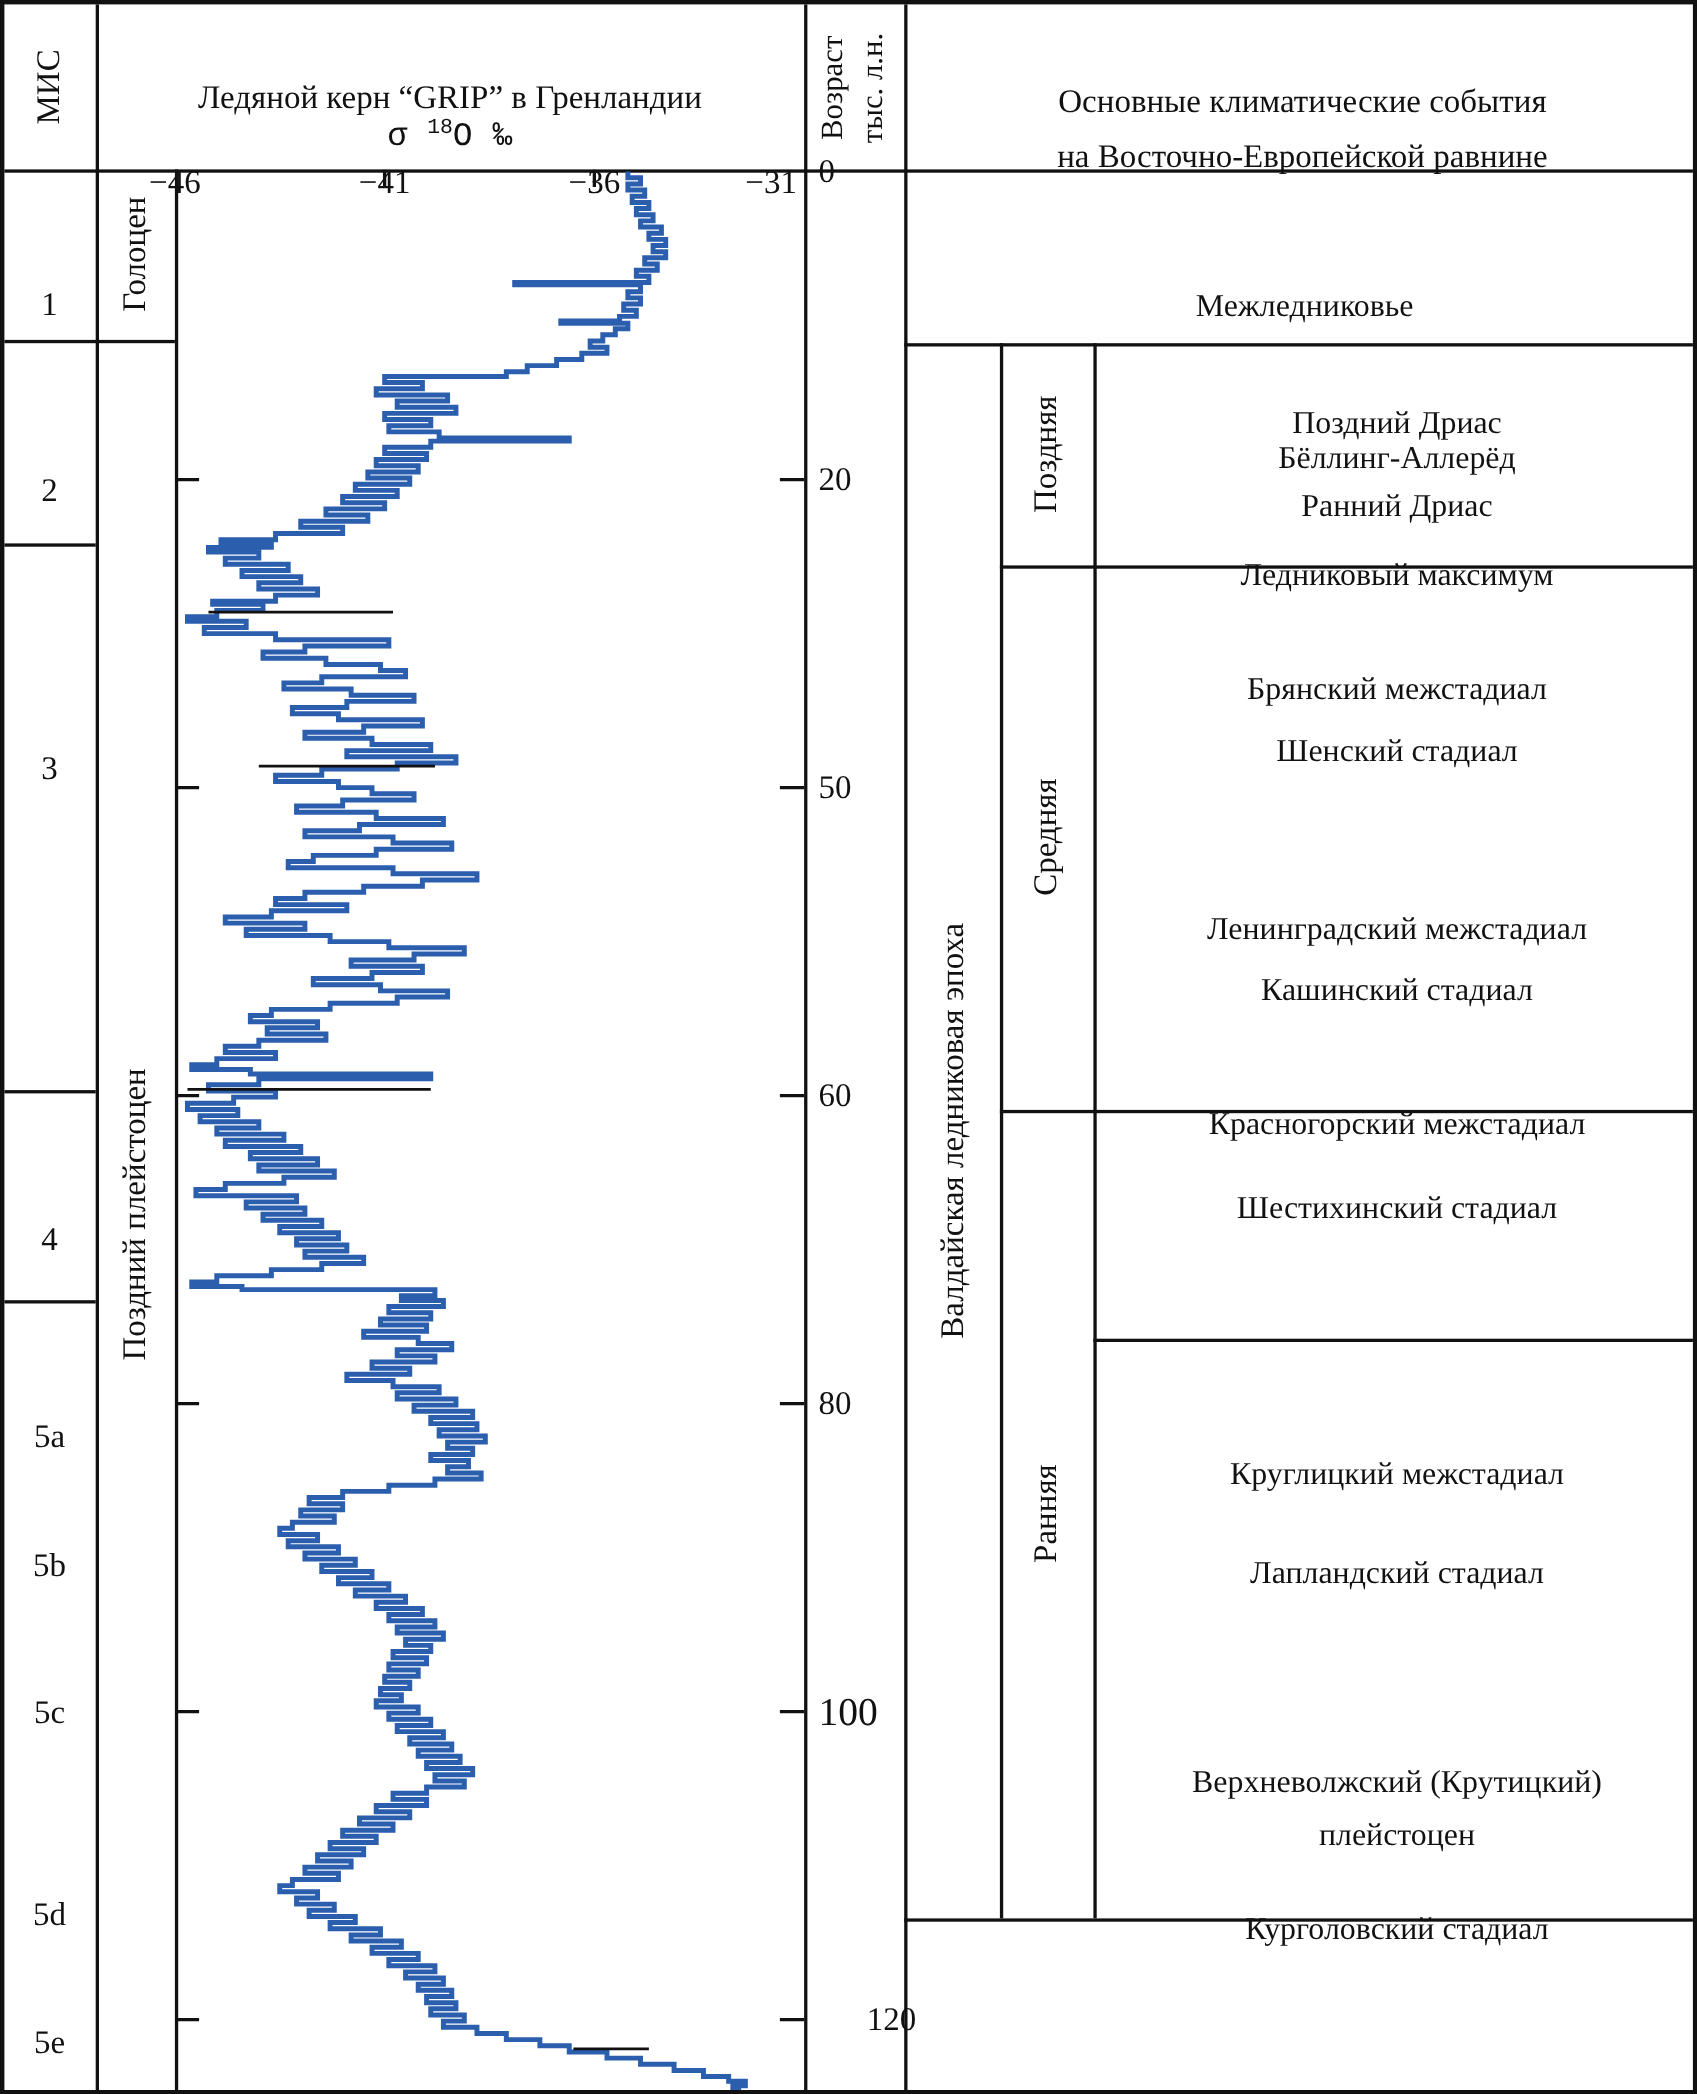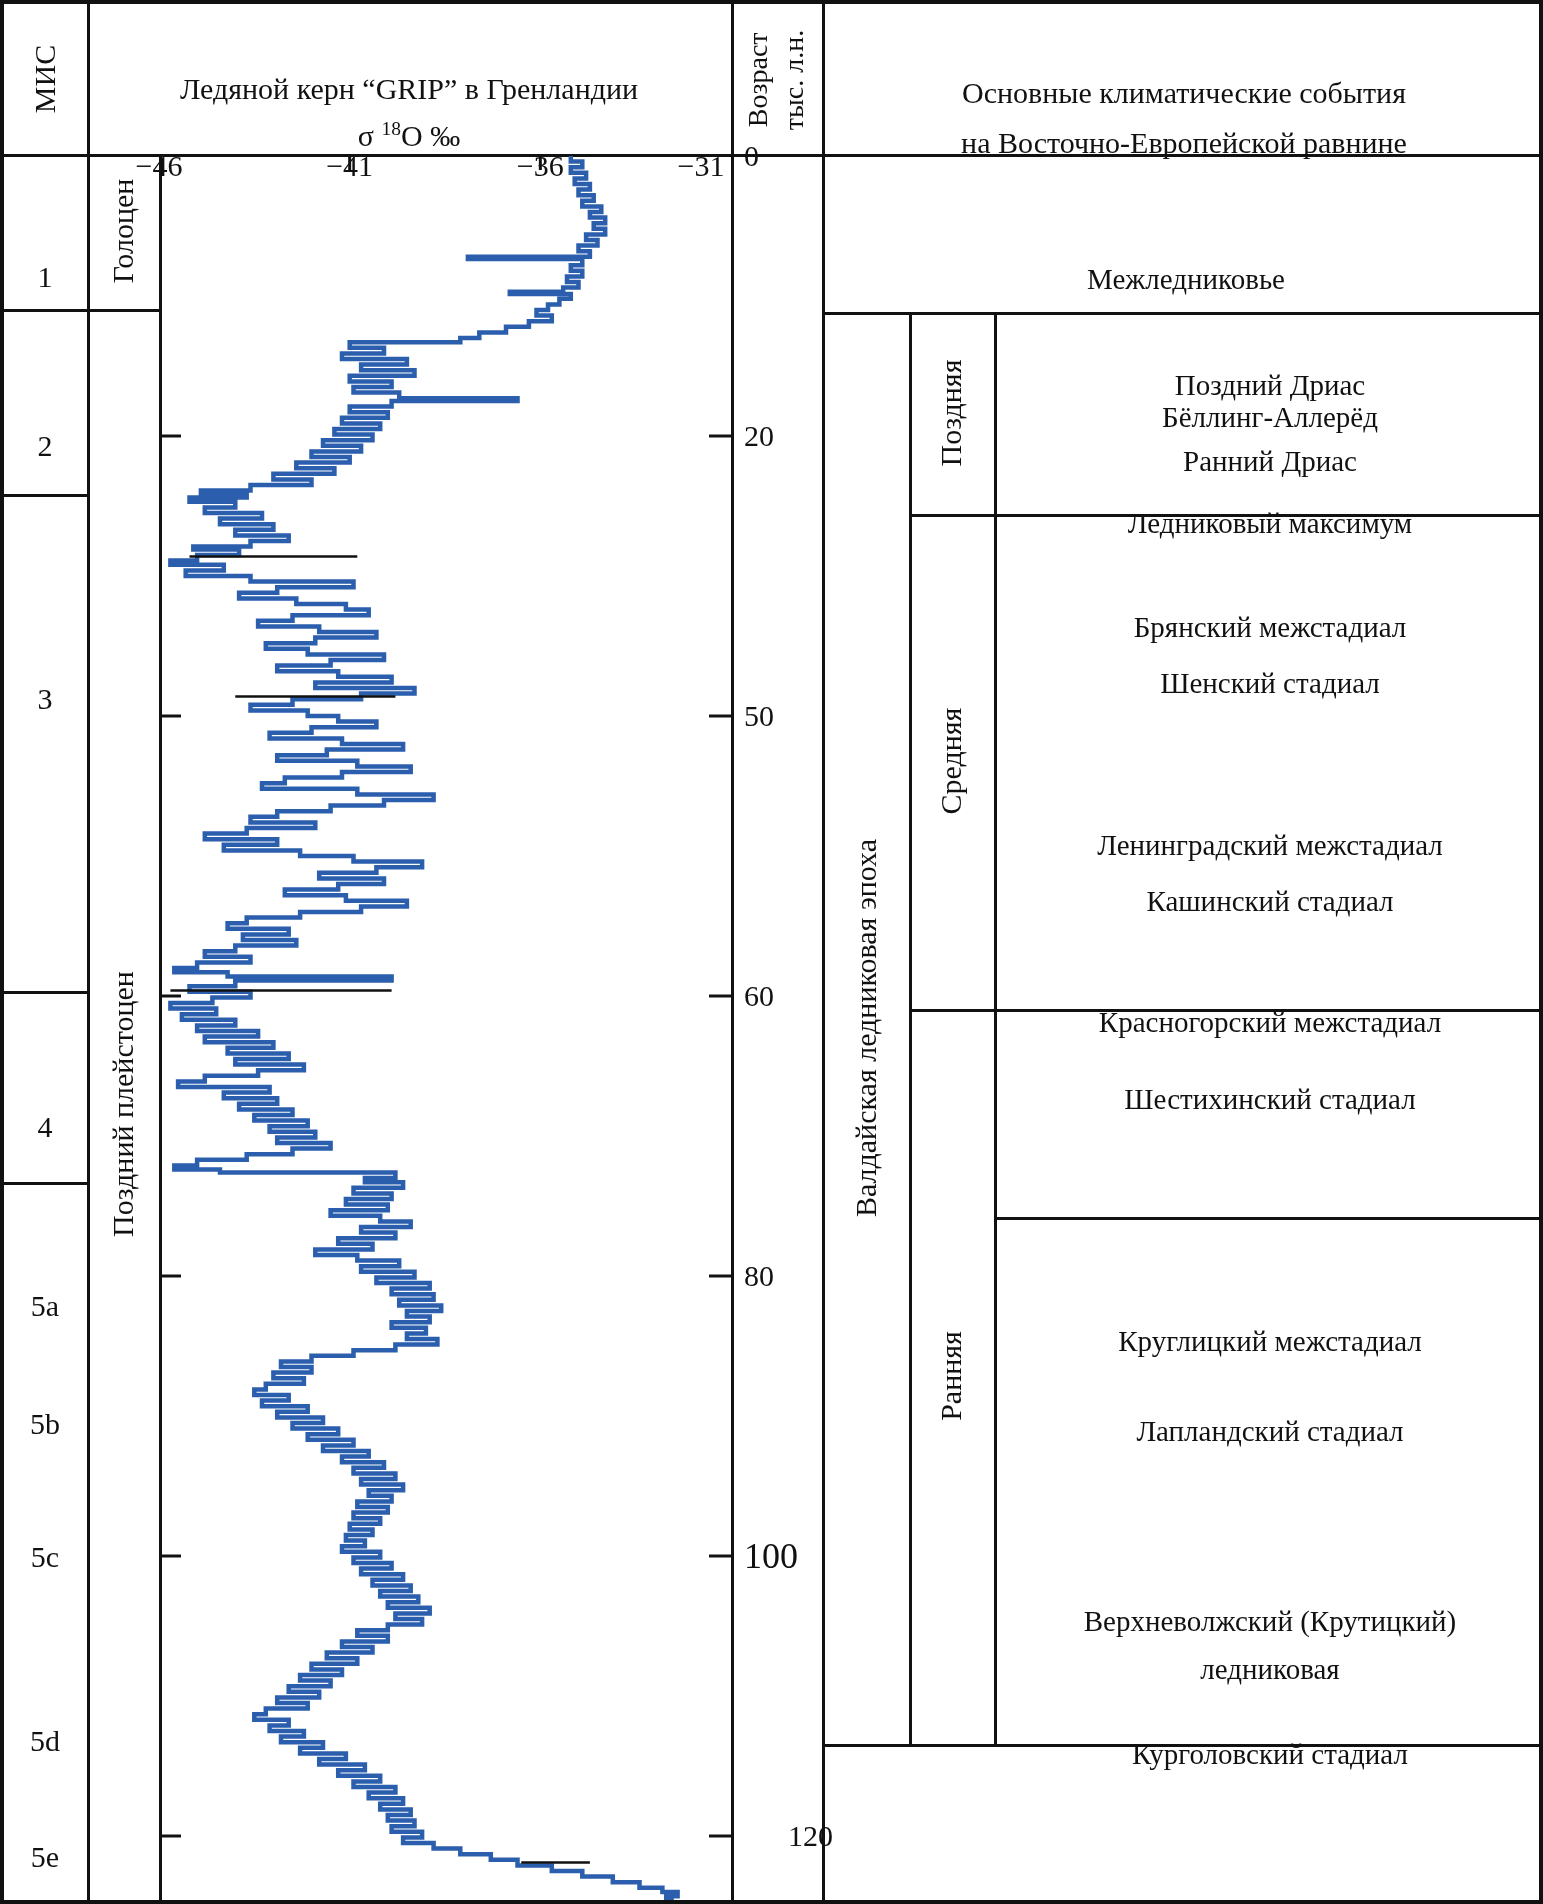--- a/index.html
+++ b/index.html
@@ -34,21 +34,21 @@
   <div class="hl" style="left:0;top:987px;width:83px;"></div>
   <div class="hl" style="left:0;top:1178px;width:83px;"></div>
   <div class="hl" style="left:818px;top:308px;width:717px;"></div>
   <div class="hl" style="left:905px;top:510px;width:630px;"></div>
   <div class="hl" style="left:905px;top:1005px;width:630px;"></div>
   <div class="hl" style="left:990px;top:1213px;width:545px;"></div>
   <div class="hl" style="left:818px;top:1740px;width:717px;"></div>
 
   <div class="rot big" style="left:41px;top:75px;">МИС</div>
   <div class="txt big" style="left:405px;top:40px;">Ледяной керн “GRIP” в Гренландии</div>
-  <div class="txt big" style="left:405px;top:86px;"><span>σ </span><sup>18</sup><span>O ‰</span></div>
+  <div class="txt big" style="left:405px;top:74px;font-family:Liberation Mono, monospace;"><span>σ </span><sup>18</sup><span>O ‰</span></div>
   <div class="rot2" style="left:772px;top:76px;">
     <div>Возраст</div>
     <div>тыс. л.н.</div>
   </div>
   <div class="txt big" style="left:1180px;top:44px;">Основные климатические события</div>
   <div class="txt big" style="left:1180px;top:94px;">на Восточно-Европейской равнине</div>
 
   <div class="txt big" style="left:41px;top:228px;">1</div>
   <div class="txt big" style="left:41px;top:397px;">2</div>
   <div class="txt big" style="left:41px;top:650px;">3</div>
@@ -76,21 +76,21 @@
   <div class="txt" style="left:1266px;top:578px;">Брянский межстадиал</div>
   <div class="txt" style="left:1266px;top:634px;">Шенский стадиал</div>
   <div class="txt" style="left:1266px;top:796px;">Ленинградский межстадиал</div>
   <div class="txt" style="left:1266px;top:852px;">Кашинский стадиал</div>
   <div class="txt" style="left:1266px;top:973px;">Красногорский межстадиал</div>
 
   <div class="txt" style="left:1266px;top:1050px;">Шестихинский стадиал</div>
   <div class="txt" style="left:1266px;top:1292px;">Круглицкий межстадиал</div>
   <div class="txt" style="left:1266px;top:1382px;">Лапландский стадиал</div>
   <div class="txt" style="left:1266px;top:1572px;">Верхневолжский (Крутицкий)</div>
-  <div class="txt" style="left:1266px;top:1620px;">ледниковая</div>
+  <div class="txt" style="left:1266px;top:1620px;">плейстоцен</div>
   <div class="txt" style="left:1266px;top:1705px;">Курголовский стадиал</div>
 
   <div id="plot" class="abs" style="left:155px;top:150px;width:572px;height:1746px;"><svg viewBox="0 0 572 1746" width="572" height="1746">
         <path d="M 411.8 2.0 V 7.6 H 423.3 V 13.2 H 411.8 V 18.8 H 427.1 V 24.4 H 415.7 V 30.0 H 430.9 V 35.6 H 419.5 V 41.2 H 434.7 V 46.8 H 423.3 V 52.4 H 442.3 V 58.0 H 430.9 V 63.6 H 446.2 V 69.2 H 434.7 V 74.8 H 446.2 V 80.4 H 427.1 V 86.0 H 438.5 V 91.6 H 419.5 V 97.2 H 430.9 V 102.8 H 308.9 V 104.9 H 423.3 V 111.2 H 411.8 V 116.8 H 423.3 V 122.4 H 408.0 V 128.0 H 419.5 V 133.6 H 404.2 V 137.8 H 350.8 V 139.9 H 411.8 V 144.8 H 400.4 V 150.4 H 389.0 V 156.0 H 377.5 V 161.6 H 392.8 V 167.2 H 369.9 V 172.8 H 347.0 V 178.4 H 320.3 V 184.0 H 301.3 V 188.2 H 190.7 V 193.8 H 225.0 V 199.4 H 183.0 V 205.0 H 247.9 V 210.6 H 202.1 V 216.2 H 255.5 V 221.8 H 190.7 V 227.4 H 232.6 V 233.0 H 194.5 V 238.6 H 240.2 V 244.2 H 358.5 V 247.0 H 232.6 V 252.6 H 190.7 V 258.2 H 228.8 V 263.8 H 183.0 V 269.4 H 221.2 V 275.0 H 175.4 V 280.6 H 213.5 V 286.2 H 164.0 V 291.8 H 202.1 V 297.4 H 152.5 V 303.0 H 190.7 V 308.6 H 137.3 V 314.2 H 175.4 V 319.8 H 114.4 V 325.4 H 152.5 V 331.0 H 91.5 V 336.6 H 41.9 V 339.4 H 87.7 V 343.6 H 30.5 V 347.8 H 76.3 V 353.4 H 45.8 V 359.0 H 103.0 V 364.6 H 61.0 V 370.2 H 114.4 V 375.8 H 76.3 V 381.4 H 129.7 V 387.0 H 91.5 V 392.6 H 34.3 V 395.4 H 80.1 V 401.0 H 38.1 V 406.6 H 11.4 V 410.8 H 64.8 V 416.4 H 26.7 V 422.0 H 91.5 V 427.6 H 194.5 V 433.2 H 118.2 V 438.8 H 80.1 V 444.4 H 137.3 V 450.0 H 186.9 V 455.6 H 209.7 V 461.2 H 133.5 V 466.8 H 99.1 V 472.4 H 160.2 V 478.0 H 217.4 V 483.6 H 156.3 V 489.2 H 106.8 V 494.8 H 148.7 V 500.4 H 225.0 V 506.0 H 171.6 V 511.6 H 118.2 V 517.2 H 179.2 V 522.8 H 232.6 V 528.4 H 156.3 V 534.0 H 255.5 V 539.6 H 202.1 V 545.2 H 133.5 V 550.8 H 91.5 V 556.4 H 148.7 V 562.0 H 179.2 V 567.6 H 217.4 V 573.2 H 152.5 V 578.8 H 110.6 V 584.4 H 183.0 V 590.0 H 244.1 V 595.6 H 167.8 V 601.2 H 118.2 V 606.8 H 198.3 V 612.4 H 251.7 V 618.0 H 183.0 V 623.6 H 125.8 V 629.2 H 103.0 V 634.8 H 198.3 V 640.4 H 274.6 V 646.0 H 225.0 V 651.6 H 171.6 V 657.2 H 118.2 V 662.8 H 91.5 V 668.4 H 156.3 V 674.0 H 87.7 V 679.6 H 45.8 V 685.2 H 118.2 V 690.8 H 64.8 V 696.4 H 141.1 V 702.0 H 194.5 V 707.6 H 263.1 V 713.2 H 217.4 V 718.8 H 160.2 V 724.4 H 225.0 V 730.0 H 179.2 V 735.6 H 125.8 V 741.2 H 186.9 V 746.8 H 247.9 V 752.4 H 202.1 V 758.0 H 141.1 V 763.6 H 87.7 V 769.2 H 68.6 V 774.8 H 129.7 V 780.4 H 83.9 V 786.0 H 137.3 V 791.6 H 76.3 V 797.2 H 45.8 V 802.8 H 91.5 V 808.4 H 38.1 V 814.0 H 15.3 V 818.2 H 68.6 V 822.4 H 232.6 V 826.6 H 76.3 V 832.2 H 30.5 V 837.8 H 91.5 V 843.4 H 53.4 V 849.0 H 11.4 V 854.6 H 57.2 V 860.2 H 22.9 V 865.8 H 76.3 V 871.4 H 38.1 V 877.0 H 99.1 V 882.6 H 45.8 V 888.2 H 114.4 V 893.8 H 68.6 V 899.4 H 129.7 V 905.0 H 76.3 V 910.6 H 144.9 V 916.2 H 99.1 V 921.8 H 45.8 V 927.4 H 19.1 V 933.0 H 110.6 V 938.6 H 64.8 V 944.2 H 118.2 V 949.8 H 80.1 V 955.4 H 133.5 V 961.0 H 95.3 V 966.6 H 148.7 V 972.2 H 110.6 V 977.8 H 156.3 V 983.4 H 118.2 V 989.0 H 171.6 V 994.6 H 133.5 V 1000.2 H 87.7 V 1005.8 H 38.1 V 1011.4 H 15.3 V 1015.6 H 61.0 V 1018.4 H 236.4 V 1024.0 H 205.9 V 1028.2 H 244.1 V 1033.8 H 194.5 V 1039.4 H 232.6 V 1045.0 H 186.9 V 1050.6 H 228.8 V 1056.2 H 171.6 V 1061.8 H 221.2 V 1067.4 H 251.7 V 1073.0 H 202.1 V 1078.6 H 236.4 V 1084.2 H 179.2 V 1089.8 H 213.5 V 1095.4 H 156.3 V 1101.0 H 198.3 V 1106.6 H 240.2 V 1112.2 H 202.1 V 1117.8 H 255.5 V 1123.4 H 217.4 V 1129.0 H 270.7 V 1134.6 H 232.6 V 1140.2 H 274.6 V 1145.8 H 240.2 V 1151.4 H 282.2 V 1157.0 H 247.9 V 1162.6 H 270.7 V 1168.2 H 232.6 V 1173.8 H 266.9 V 1179.4 H 247.9 V 1185.0 H 278.4 V 1190.6 H 236.4 V 1196.2 H 194.5 V 1201.8 H 152.5 V 1207.4 H 122.0 V 1213.0 H 152.5 V 1218.6 H 114.4 V 1224.2 H 144.9 V 1229.8 H 106.8 V 1235.4 H 95.3 V 1241.0 H 129.7 V 1246.6 H 103.0 V 1252.2 H 148.7 V 1257.8 H 118.2 V 1263.4 H 164.0 V 1269.0 H 133.5 V 1274.6 H 179.2 V 1280.2 H 148.7 V 1285.8 H 194.5 V 1291.4 H 164.0 V 1297.0 H 209.7 V 1302.6 H 183.0 V 1308.2 H 225.0 V 1313.8 H 194.5 V 1319.4 H 236.4 V 1325.0 H 202.1 V 1330.6 H 244.1 V 1336.2 H 209.7 V 1341.8 H 232.6 V 1347.4 H 198.3 V 1353.0 H 228.8 V 1358.6 H 194.5 V 1364.2 H 221.2 V 1369.8 H 190.7 V 1375.4 H 213.5 V 1381.0 H 186.9 V 1386.6 H 205.9 V 1392.2 H 183.0 V 1397.8 H 221.2 V 1403.4 H 194.5 V 1409.0 H 232.6 V 1414.6 H 202.1 V 1420.2 H 244.1 V 1425.8 H 213.5 V 1431.4 H 251.7 V 1437.0 H 221.2 V 1442.6 H 259.3 V 1448.2 H 228.8 V 1453.8 H 270.7 V 1459.4 H 236.4 V 1465.0 H 263.1 V 1470.6 H 228.8 V 1476.2 H 198.3 V 1481.8 H 228.8 V 1487.4 H 183.0 V 1493.0 H 213.5 V 1498.6 H 167.8 V 1504.2 H 198.3 V 1509.8 H 152.5 V 1515.4 H 183.0 V 1521.0 H 141.1 V 1526.6 H 171.6 V 1532.2 H 129.7 V 1537.8 H 160.2 V 1543.4 H 118.2 V 1549.0 H 148.7 V 1554.6 H 106.8 V 1560.2 H 95.3 V 1565.8 H 129.7 V 1571.4 H 110.6 V 1577.0 H 144.9 V 1582.6 H 122.0 V 1588.2 H 164.0 V 1593.8 H 141.1 V 1599.4 H 186.9 V 1605.0 H 160.2 V 1610.6 H 205.9 V 1616.2 H 179.2 V 1621.8 H 221.2 V 1627.4 H 194.5 V 1633.0 H 236.4 V 1638.6 H 209.7 V 1644.2 H 244.1 V 1649.8 H 221.2 V 1655.4 H 251.7 V 1661.0 H 228.8 V 1666.6 H 255.5 V 1672.2 H 232.6 V 1677.8 H 263.1 V 1683.4 H 244.1 V 1689.0 H 274.6 V 1694.6 H 301.3 V 1700.2 H 331.8 V 1705.8 H 358.5 V 1711.4 H 392.8 V 1717.0 H 423.3 V 1722.6 H 453.8 V 1728.2 H 480.5 V 1733.8 H 503.4 V 1738.0 H 518.6 V 1742.2 H 507.2 V 1745.0 H 514.8" fill="none" stroke="#2b5fad" stroke-width="4.5" stroke-linejoin="miter"></path>
         <line x1="30.506666666666558" x2="198.29333333333344" y1="402.40000000000003" y2="402.40000000000003" stroke="#111111" stroke-width="2.5"></line>
         <line x1="76.26666666666667" x2="236.42666666666676" y1="542.4" y2="542.4" stroke="#111111" stroke-width="2.5"></line>
         <line x1="11.439999999999891" x2="232.61333333333337" y1="836.4" y2="836.4" stroke="#111111" stroke-width="2.5"></line>
         <line x1="362.26666666666665" x2="430.9066666666666" y1="1708.6000000000001" y2="1708.6000000000001" stroke="#111111" stroke-width="2.5"></line>
         <line x1="190.66666666666666" x2="190.66666666666666" y1="0" y2="16" stroke="#111" stroke-width="3"></line>
         <line x1="381.3333333333333" x2="381.3333333333333" y1="0" y2="16" stroke="#111" stroke-width="3"></line>

